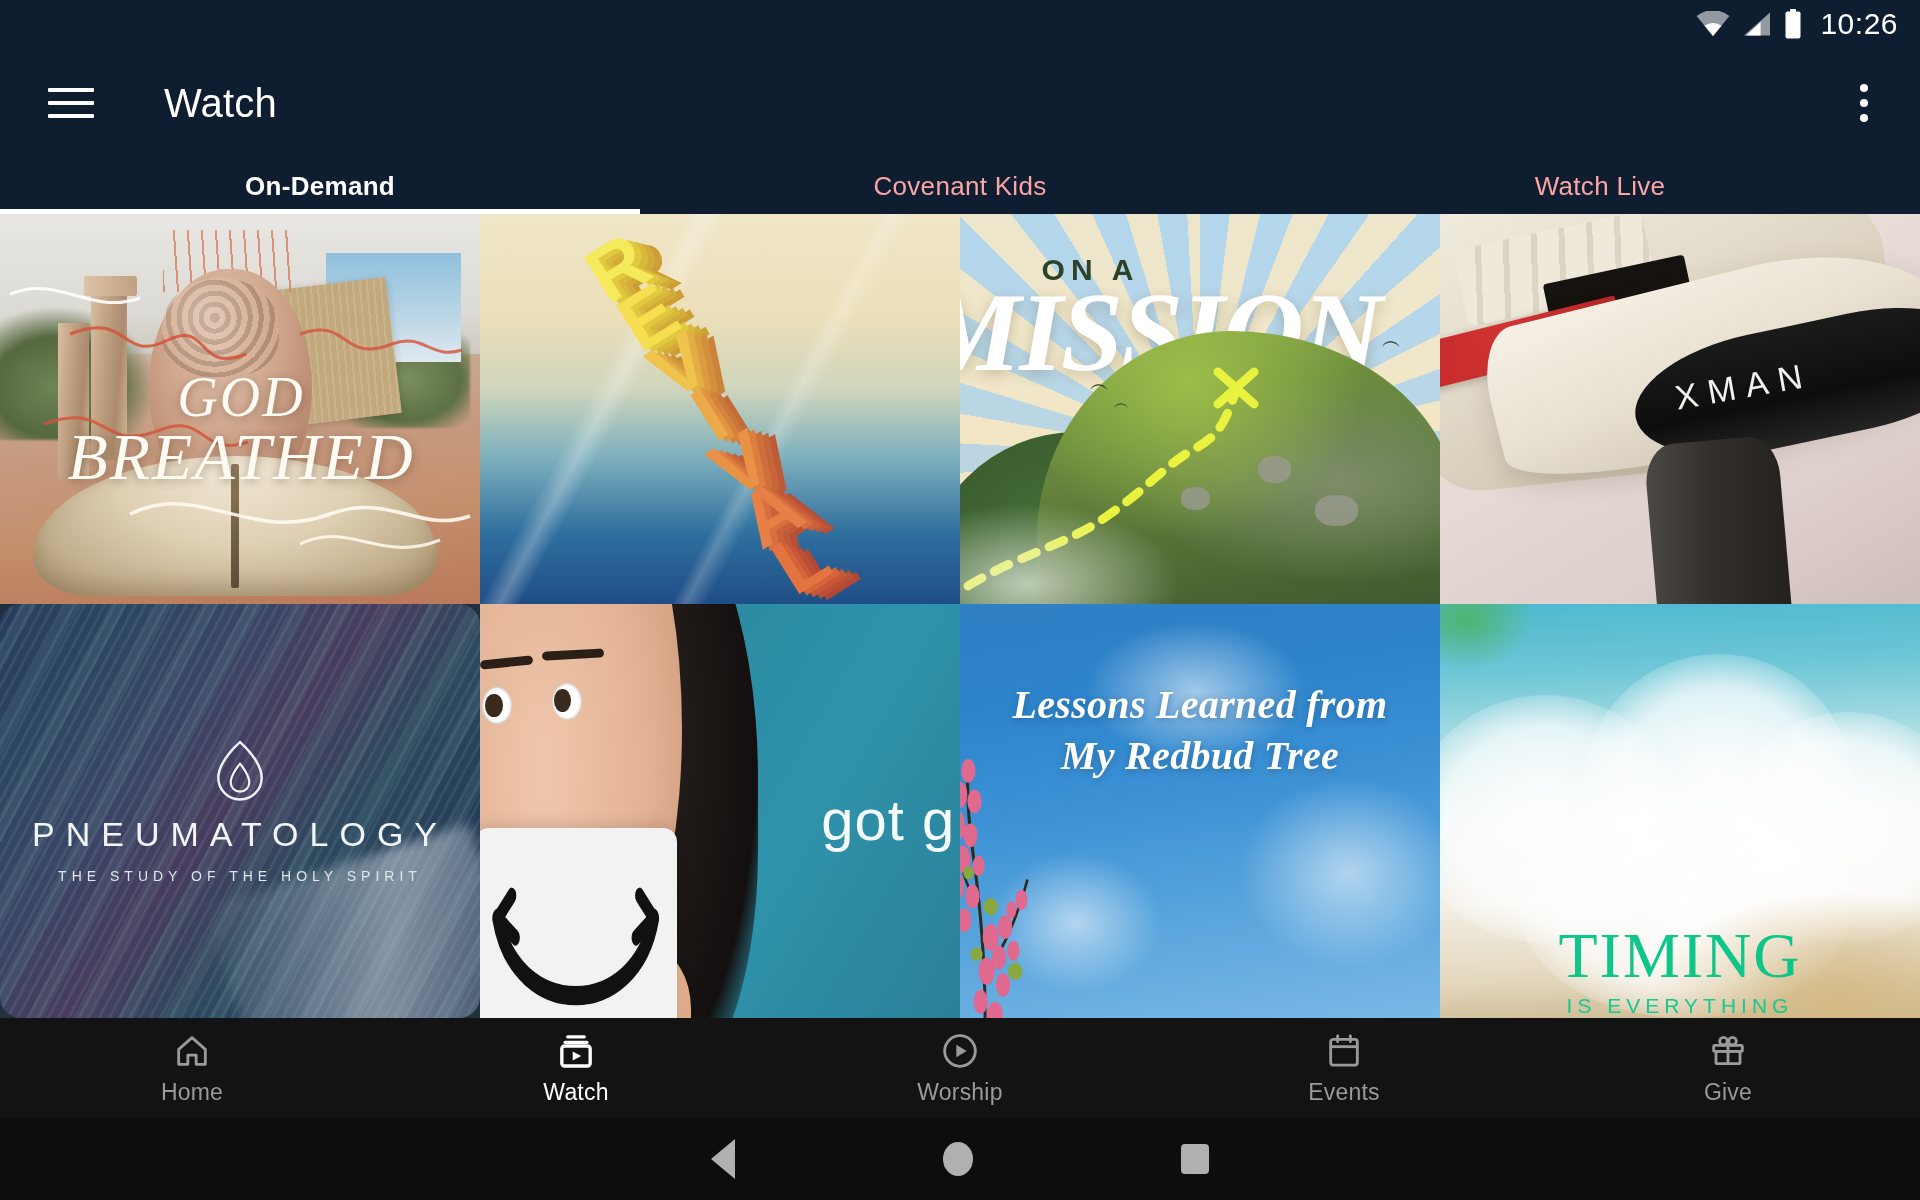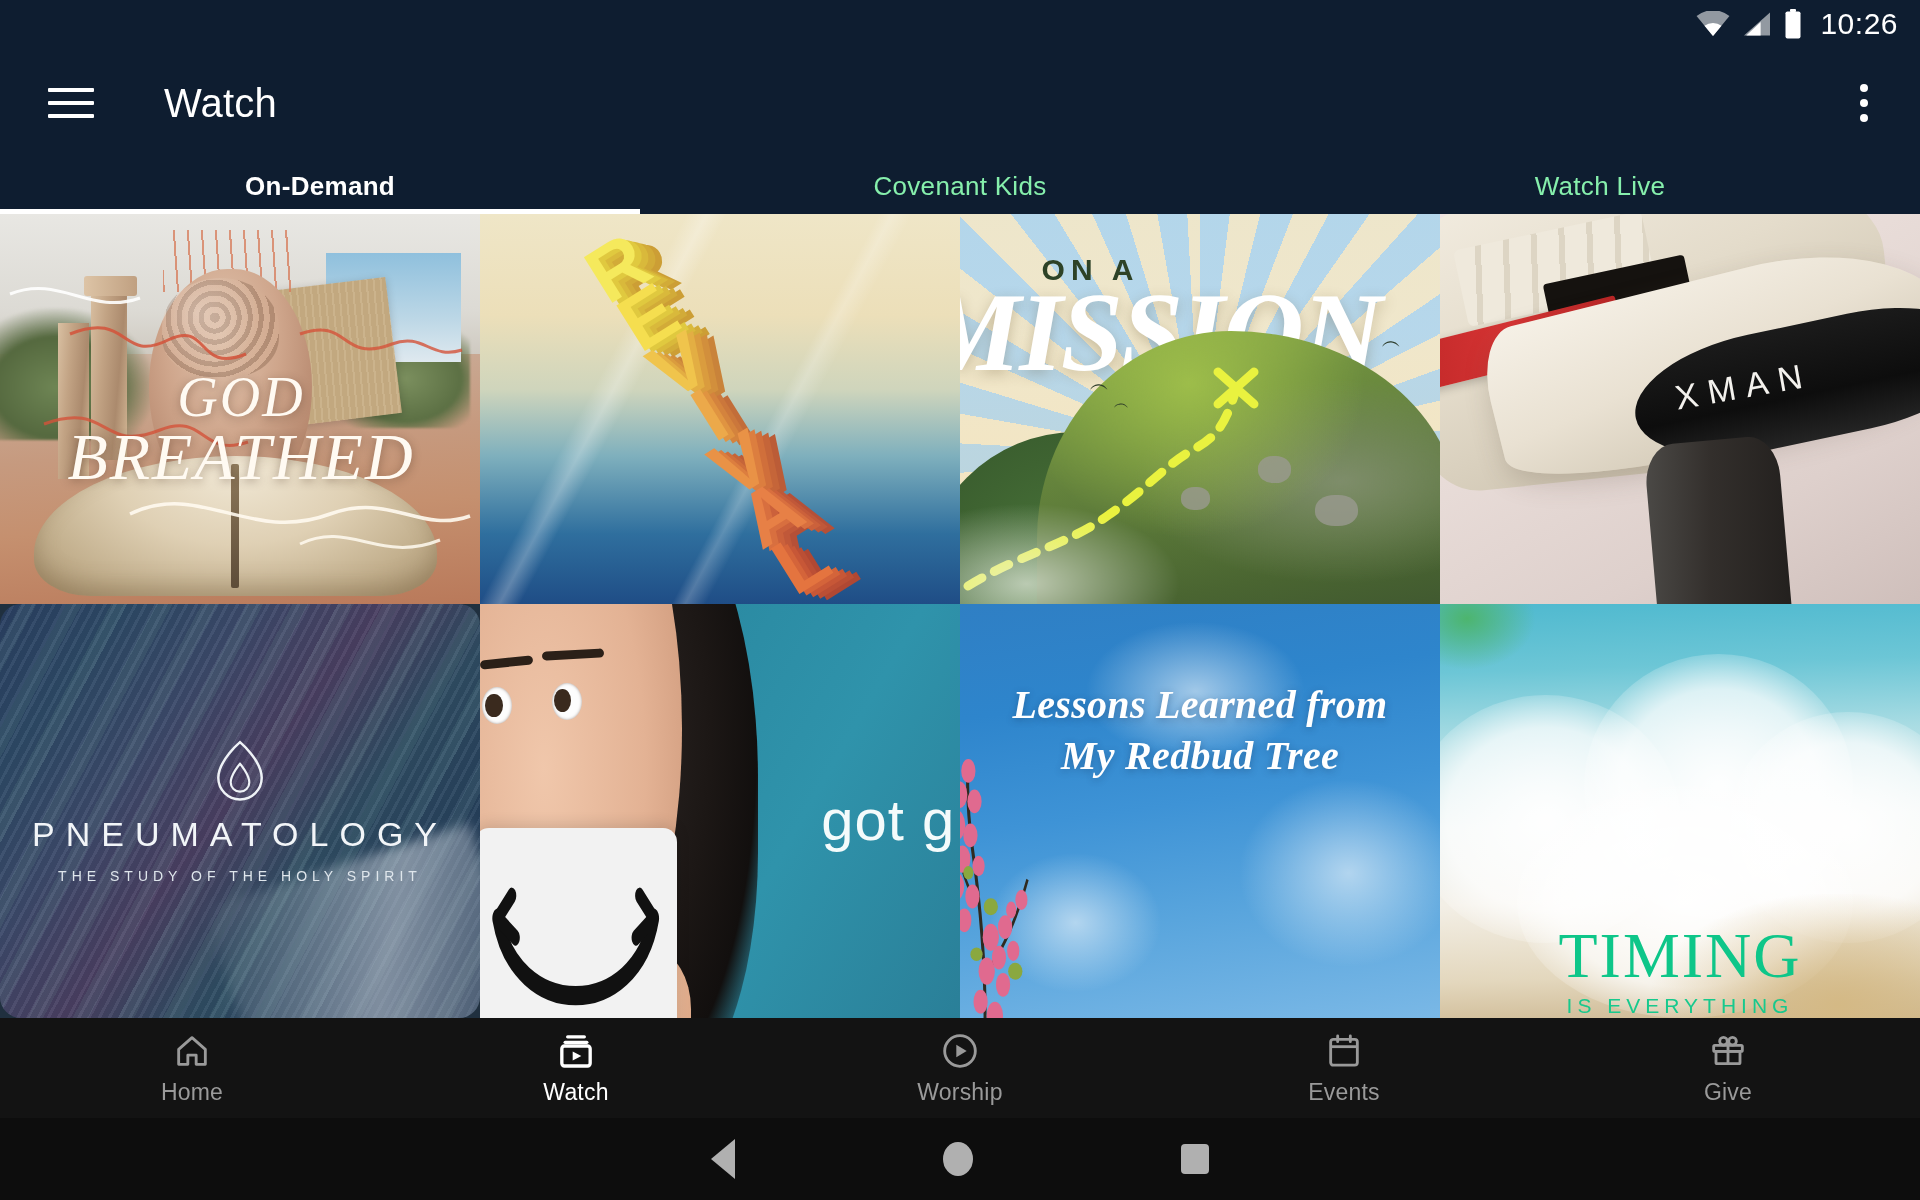--- a/index.html
+++ b/index.html
@@ -19,21 +19,21 @@
   .appbar{ height:110px; flex:0 0 110px; background:#0e1d30; display:flex; align-items:center; padding:0 28px 0 48px; }
   .hamburger{ width:58px; height:58px; display:flex; flex-direction:column; justify-content:center; gap:9px; cursor:pointer; }
   .hamburger span{ display:block; width:46px; height:4px; background:#fff; border-radius:1px; }
   .appbar-title{ color:#fff; font-size:40px; font-weight:400; margin-left:58px; letter-spacing:.2px; }
   .appbar-spacer{ flex:1; }
   .overflow{ width:56px; height:56px; display:flex; flex-direction:column; align-items:center; justify-content:center; gap:7px; cursor:pointer; }
   .overflow i{ display:block; width:8px; height:8px; border-radius:50%; background:#fff; }
 
   
   .tabs{ height:56px; flex:0 0 56px; background:#0e1d30; display:flex; position:relative; }
-  .tab{ flex:1; display:flex; align-items:center; justify-content:center; color:#86efac; font-size:26px;
+  .tab{ flex:1; display:flex; align-items:center; justify-content:center; color:#fca5a5; font-size:26px;
         cursor:pointer; position:relative; letter-spacing:.3px; }
   .tab.active{ color:#ffffff; font-weight:700; }
   .tab.active::after{ content:""; position:absolute; left:0; right:0; bottom:0; height:5px; background:#ffffff; }
 
   
   .grid{ flex:1; display:grid; grid-template-columns:repeat(4,1fr); grid-template-rows:390px 1fr;
          background:#0e1d30; overflow:hidden; }
   .card{ position:relative; overflow:hidden; cursor:pointer; background:#20303f; }
   .card .art{ position:absolute; inset:0; overflow:hidden; }
 

